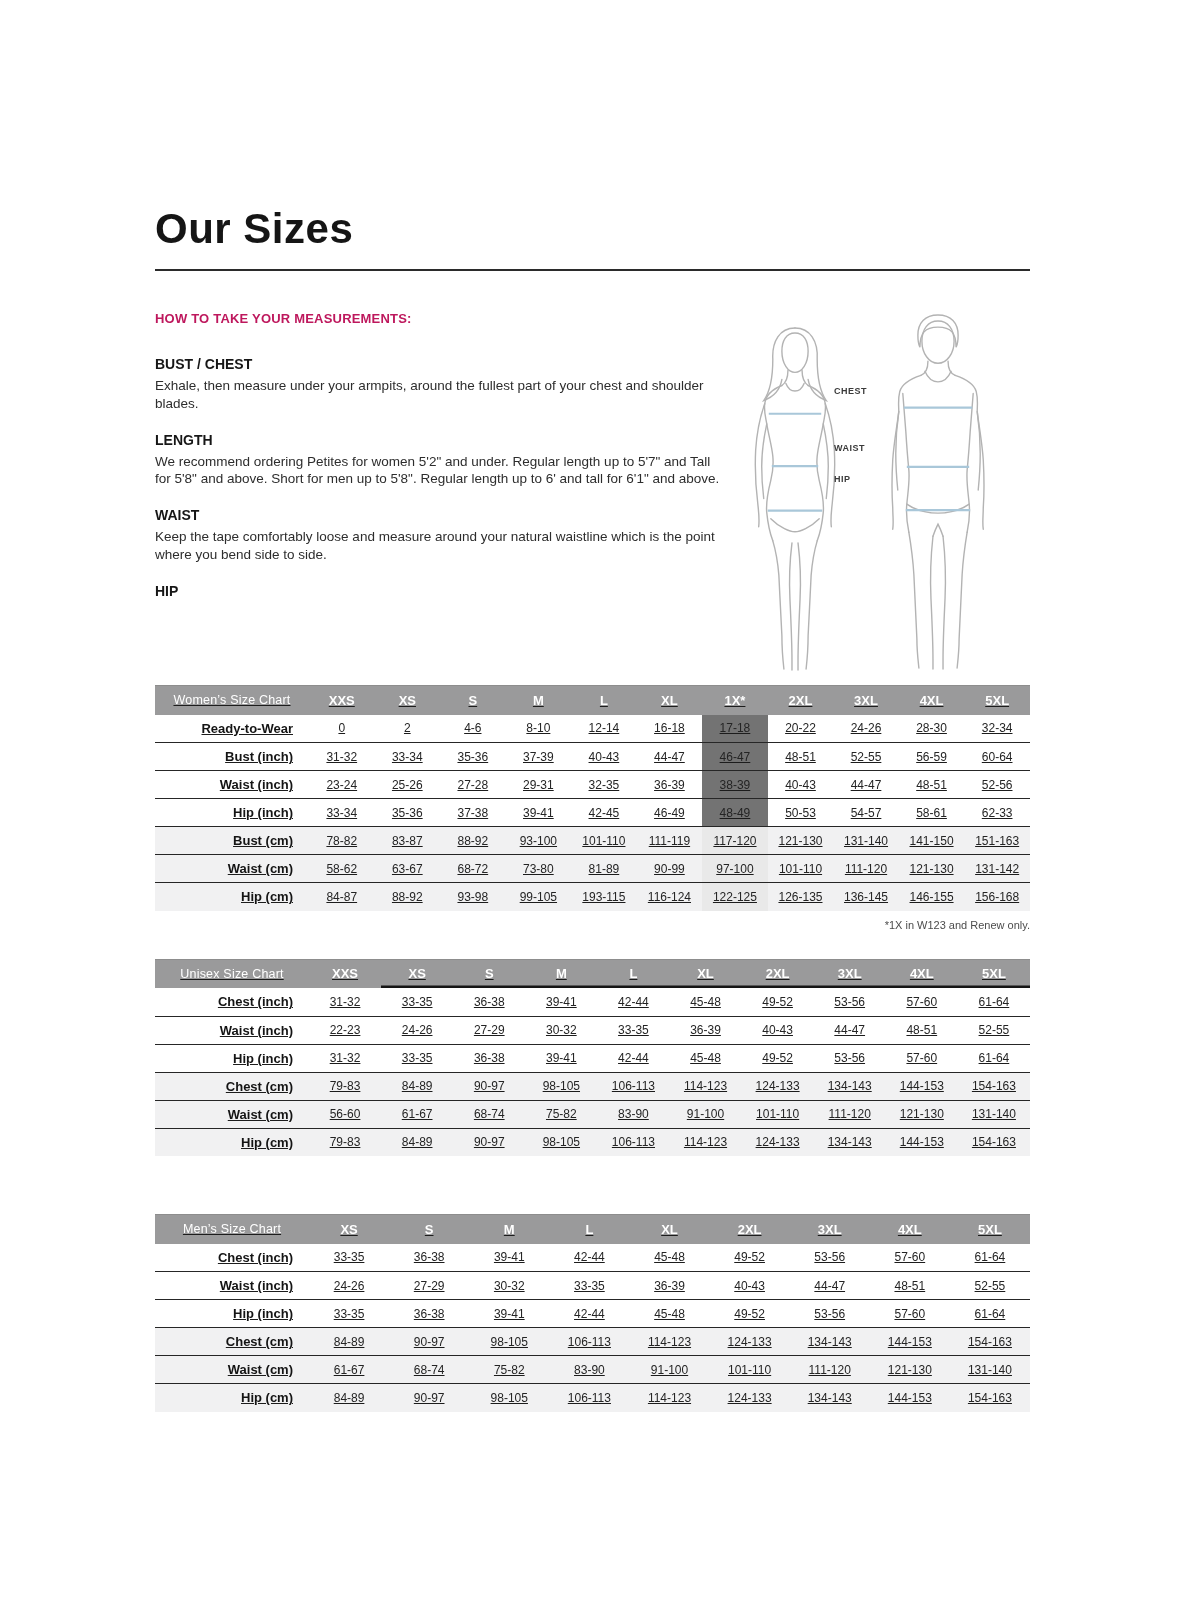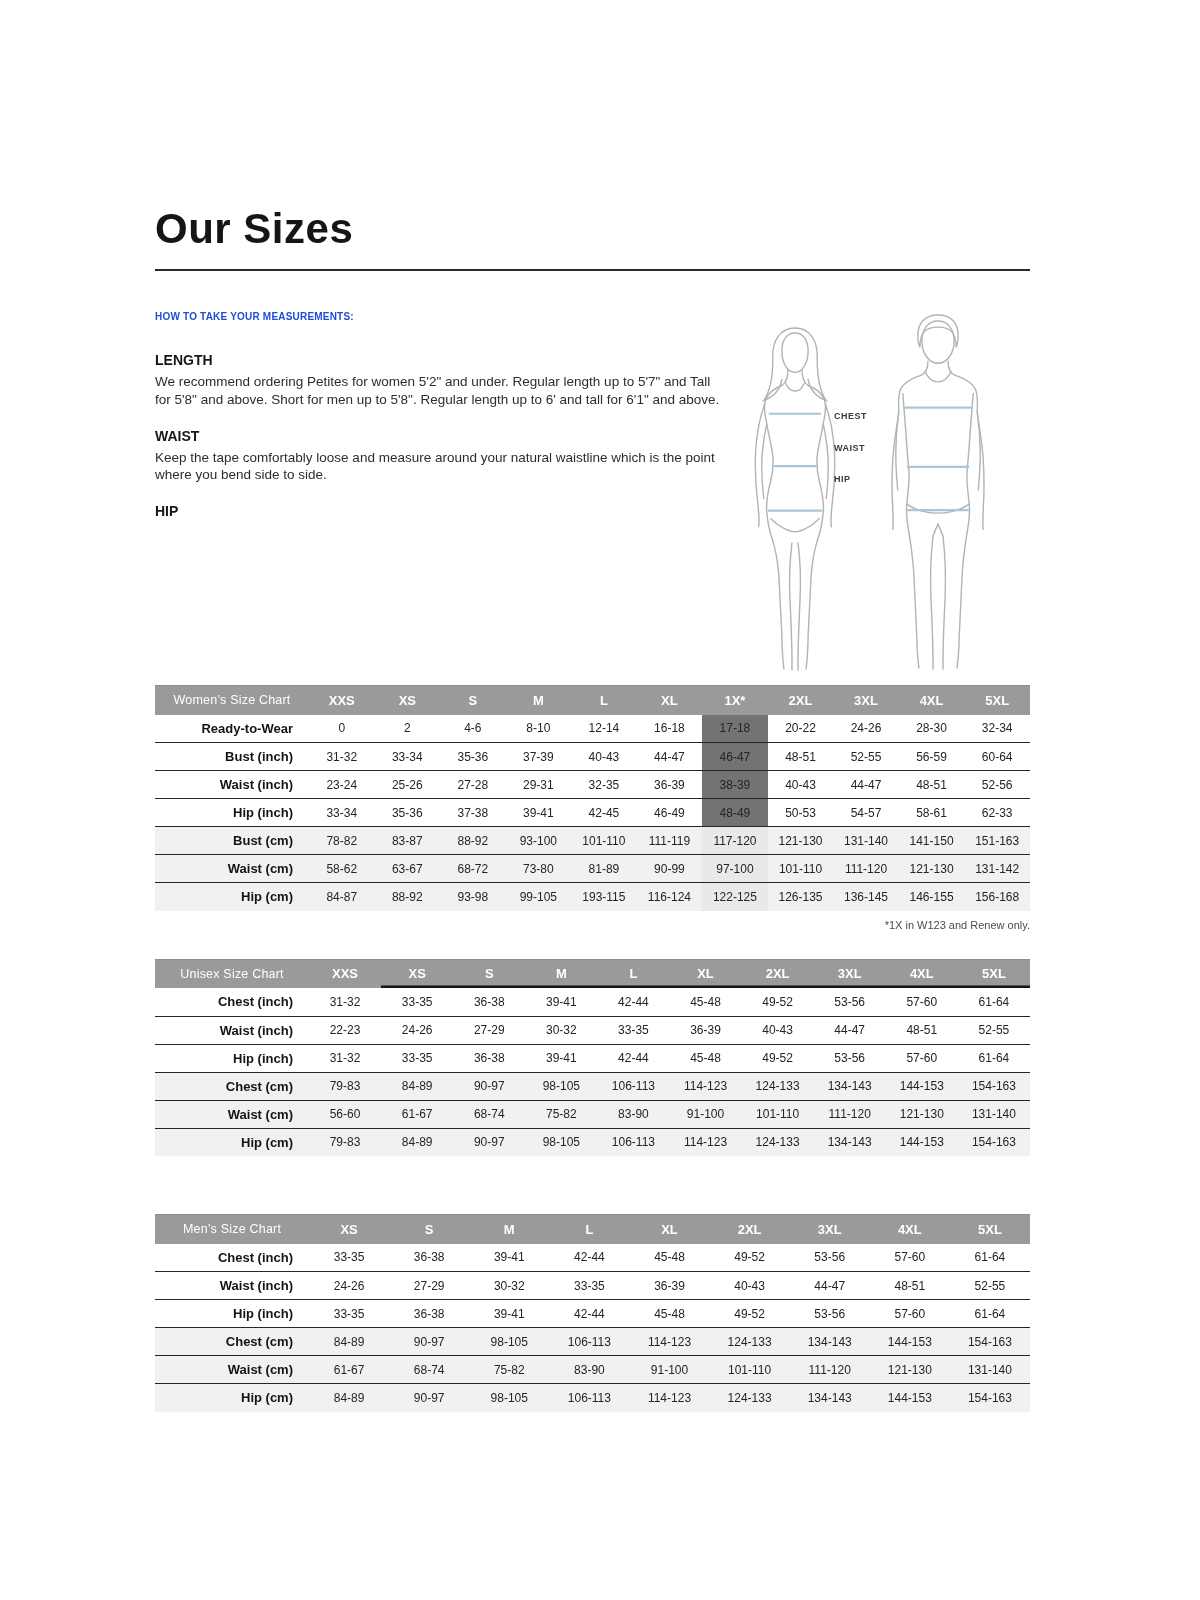--- a/index.html
+++ b/index.html
@@ -11,38 +11,38 @@
   }
   .content { width:875px; margin-left:155px; padding-top:205px; }
 
   
   .page-title { font-size:42px; font-weight:800; letter-spacing:0.5px; color:#151515; }
   .title-rule { border:none; border-top:2.5px solid #2b2b2b; margin:16px 0 40px 0; }
 
   
   .intro { display:flex; }
   .instructions { width:572px; }
-  .instr-heading { font-size:10px; font-weight:800; letter-spacing:0.2px; margin-bottom:30px; color:#1d4ed8;}
+  .instr-heading { font-size:13px; font-weight:800; letter-spacing:0.2px; margin-bottom:30px; color:#be185d;}
   .instr-section { margin-bottom:19px; }
   .instr-title { font-size:14px; font-weight:800; margin-bottom:5px; color:#161616; }
   .instr-body { font-size:13.5px; line-height:1.32; color:#2d2d2d; }
 
   
   .diagram { position:relative; width:300px; height:362px; margin-left:3px; }
   .fig { position:absolute; }
   .fig-woman { left:6px; top:14px; }
   .fig-man { left:142px; top:0; }
   .measure-label { position:absolute; left:104px; width:36px; font-size:9px; font-weight:700;
     letter-spacing:0.5px; color:#3a3a3a; }
-  .lbl-chest { top:100px; } .lbl-waist { top:132px; } .lbl-hip { top:163px; }
+  .lbl-chest { top:75px; } .lbl-waist { top:132px; } .lbl-hip { top:163px; }
 
   
   .tables-wrap { margin-top:12px; }
   .table-section { margin-bottom:0; }
-  .size-table { width:100%; border-collapse:collapse; table-layout:fixed; }
+  .size-table { width:100%; border-collapse:collapse; table-layout:fixed;text-decoration:underline; }
   .size-table thead tr { border-top:1px solid #8d8d8d; }
   .size-table thead th {
     background:#9a9a9b; color:#ffffff; height:29px;
     font-size:13px; font-weight:700; text-align:center; vertical-align:middle;
   }
   .size-table thead th.t-title { font-weight:500; font-size:12.5px; letter-spacing:0.2px; }
   .size-table th.label-col { width:154px; }
   .size-table tbody tr { height:28px; border-bottom:1.6px solid #262626; }
   .size-table tbody tr:last-child { border-bottom:none;padding-left:8px; }
   .size-table tbody th {
@@ -65,20 +65,24 @@
 
 <div class="content">
 
   <h1 class="page-title">Our Sizes</h1>
   <hr class="title-rule">
 
   <div class="intro">
     <div class="instructions">
       <div class="instr-heading">HOW TO TAKE YOUR MEASUREMENTS:</div>
 
+      <div class="instr-section">
+        <div class="instr-title">BUST / CHEST</div>
+        <div class="instr-body">Exhale, then measure under your armpits, around the fullest part of your chest and shoulder blades.</div>
+      </div>
       <div class="instr-section">
         <div class="instr-title">LENGTH</div>
         <div class="instr-body">We recommend ordering Petites for women 5'2" and under. Regular length up to 5'7" and Tall for 5'8" and above. Short for men up to 5'8". Regular length up to 6' and tall for 6'1" and above.</div>
       </div>
       <div class="instr-section">
         <div class="instr-title">WAIST</div>
         <div class="instr-body">Keep the tape comfortably loose and measure around your natural waistline which is the point where you bend side to side.</div>
       </div>
       <div class="instr-section">
         <div class="instr-title">HIP</div>

